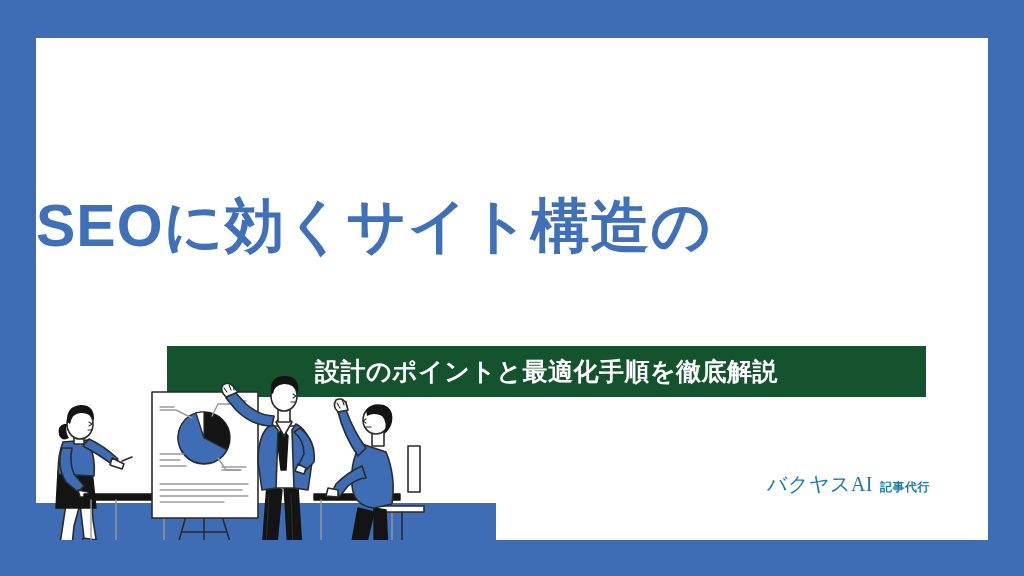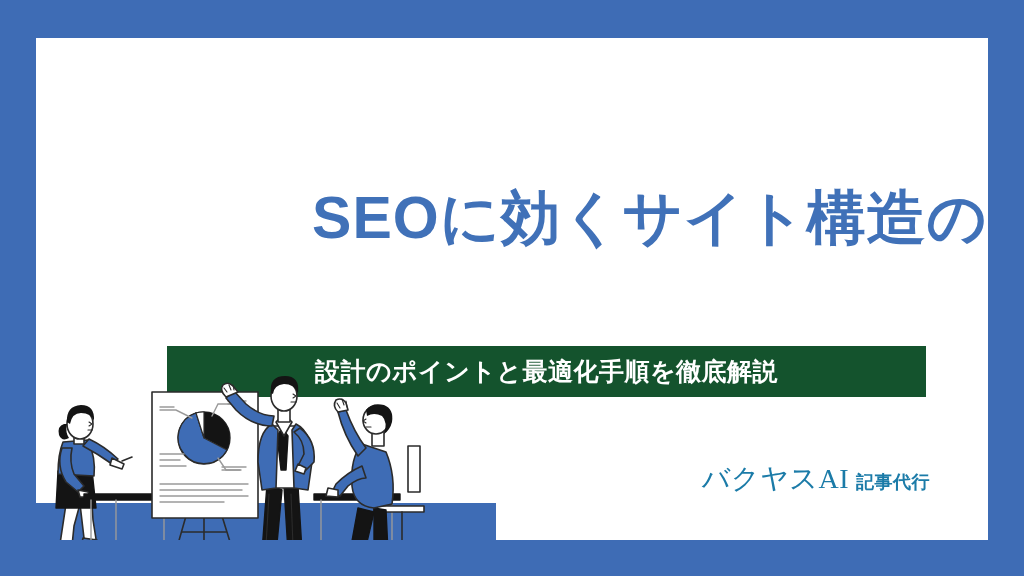--- a/index.html
+++ b/index.html
@@ -19,22 +19,22 @@
   #card {
     position:absolute;
     left:36px; top:38px;
     width:952px; height:502px;
     background:#FFFFFF;
     overflow:hidden;
   }
   
   #title {
     position:absolute;
-    left:0; right:0; top:147px;
-    text-align:right;
+    left:0; right:0; top:155px;
+    text-align:left;
     color:#4071B8;
     font-size:59px;
     font-weight:bold;
     letter-spacing:1px;
     line-height:1.15;
     white-space:nowrap;
   }
   
   #subtitle-banner {
     position:absolute;
@@ -55,28 +55,28 @@
   
   #logo {
     position:absolute;
     right:58px; bottom:42px;
     display:flex;
     align-items:baseline;
     gap:7px;
   }
   #logo-main {
     font-family:"Liberation Serif", serif;
-    font-size:28px;
+    font-size:20px;
     color:#1B7BA8;
     letter-spacing:0.5px;
     margin-left:47px;
   }
   #logo-sub {
     font-family:"Liberation Sans", sans-serif;
-    font-size:18px;
+    font-size:12px;
     font-weight:bold;
     color:#1B7BA8;
     letter-spacing:0.5px;
   }
   
   #illustration {
     position:absolute;
     left:0px; bottom:-36px;
     width:430px; height:210px;
   }

